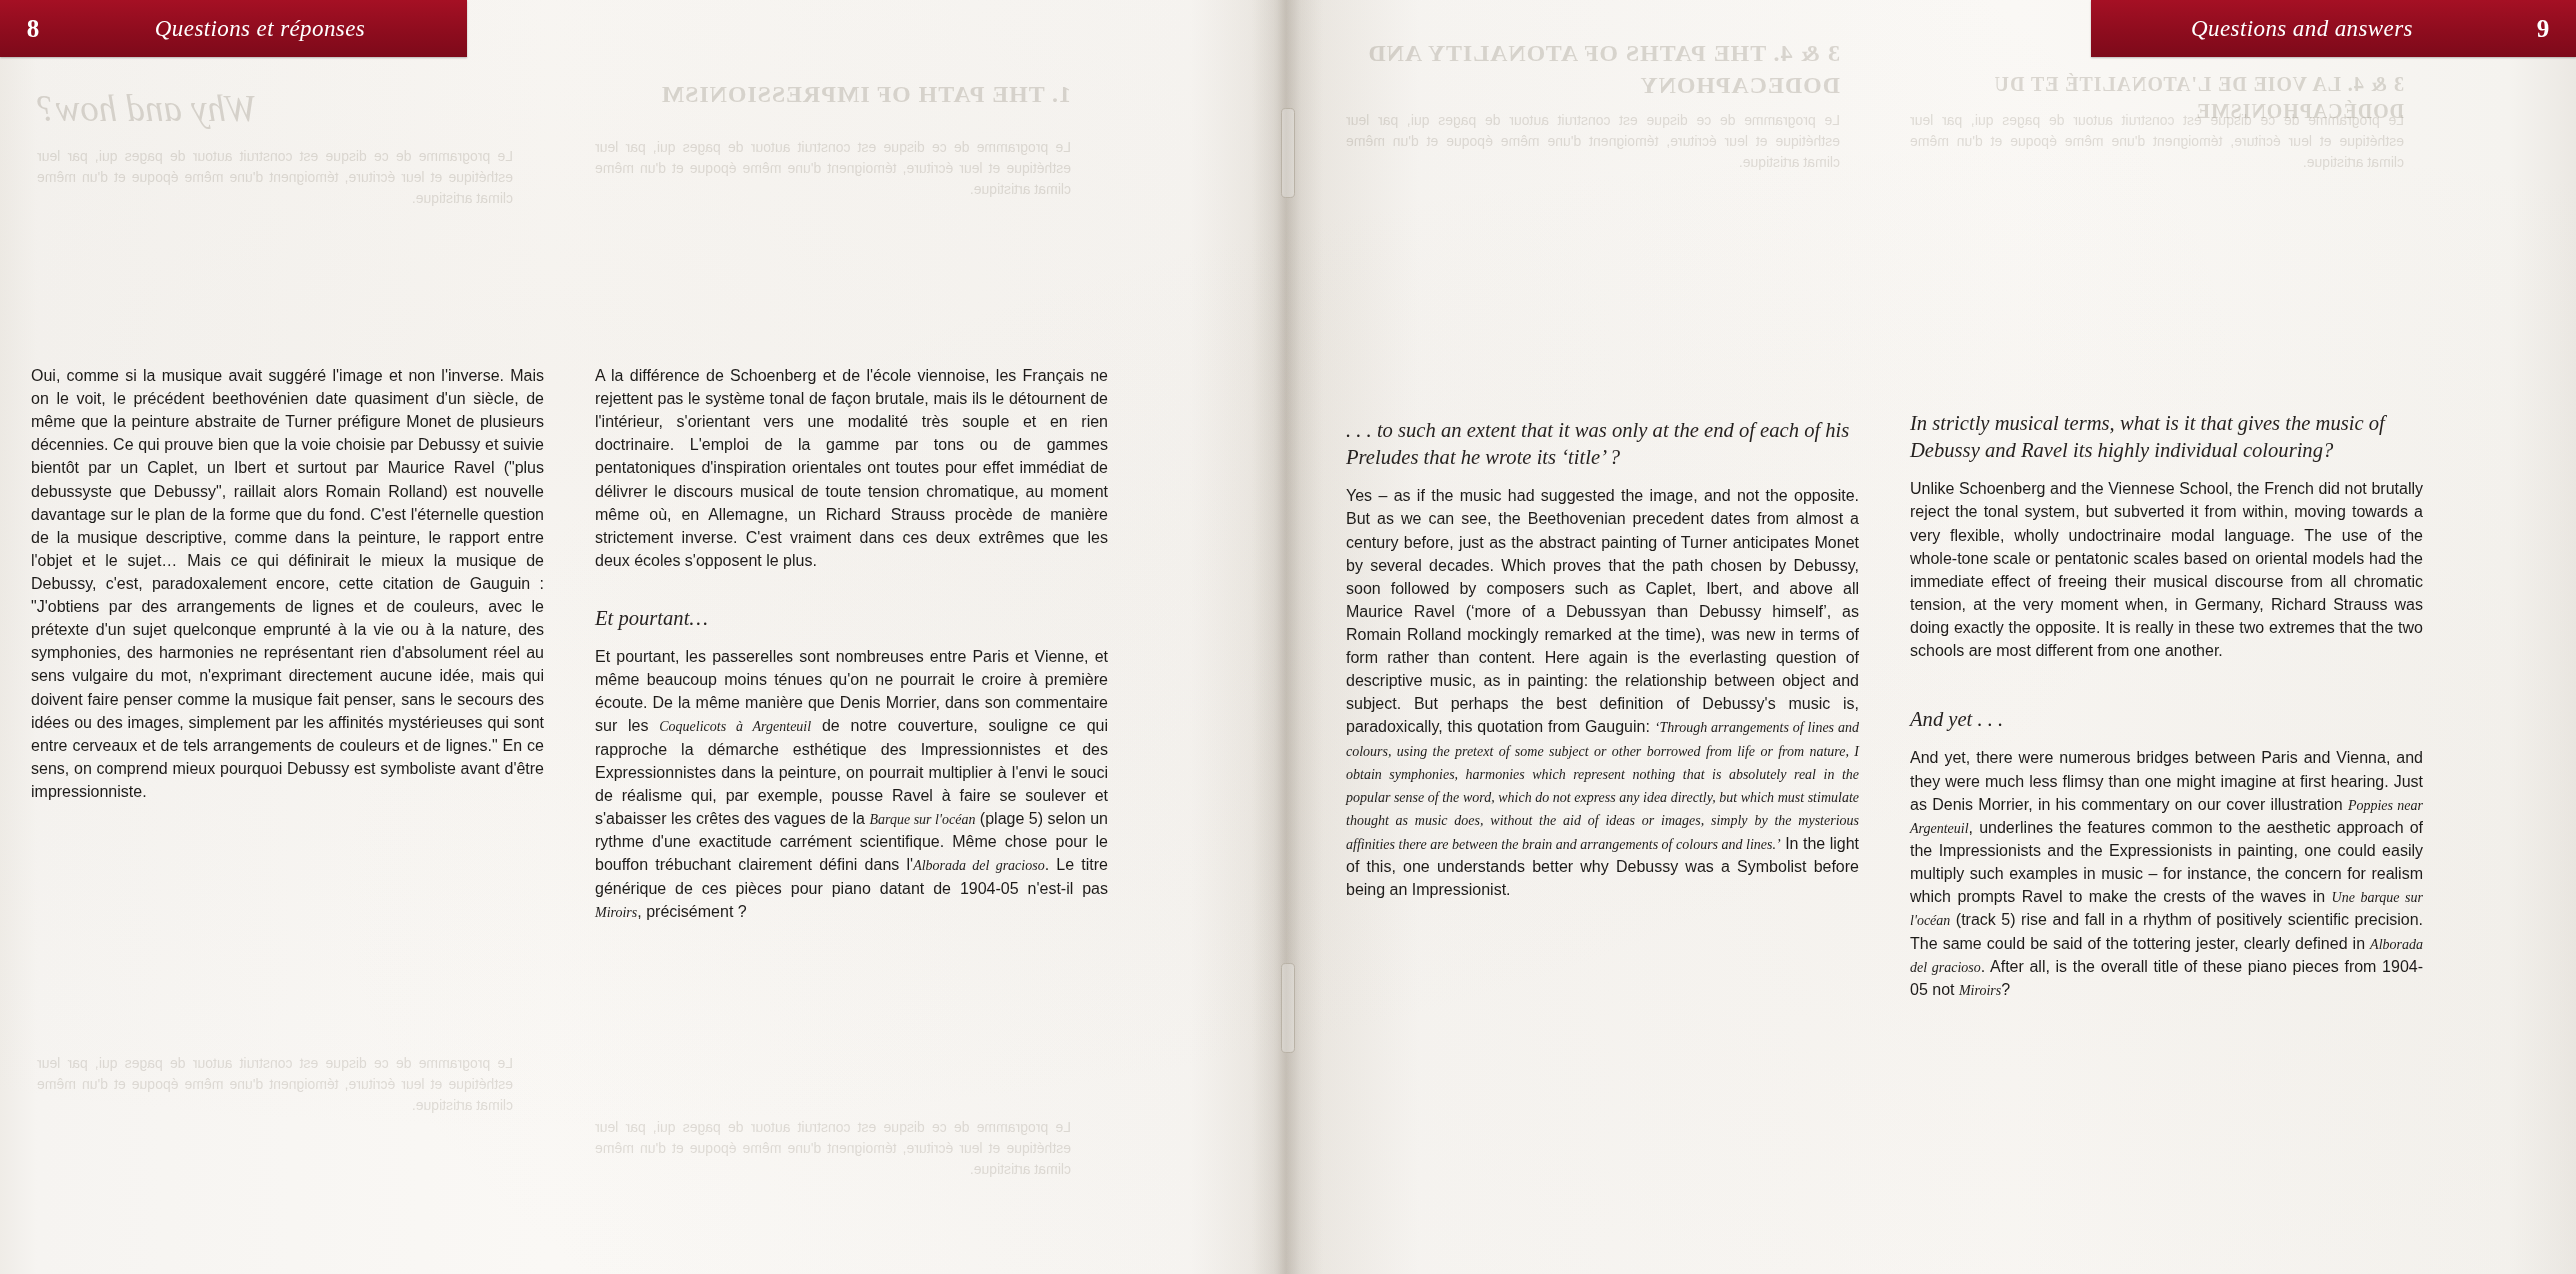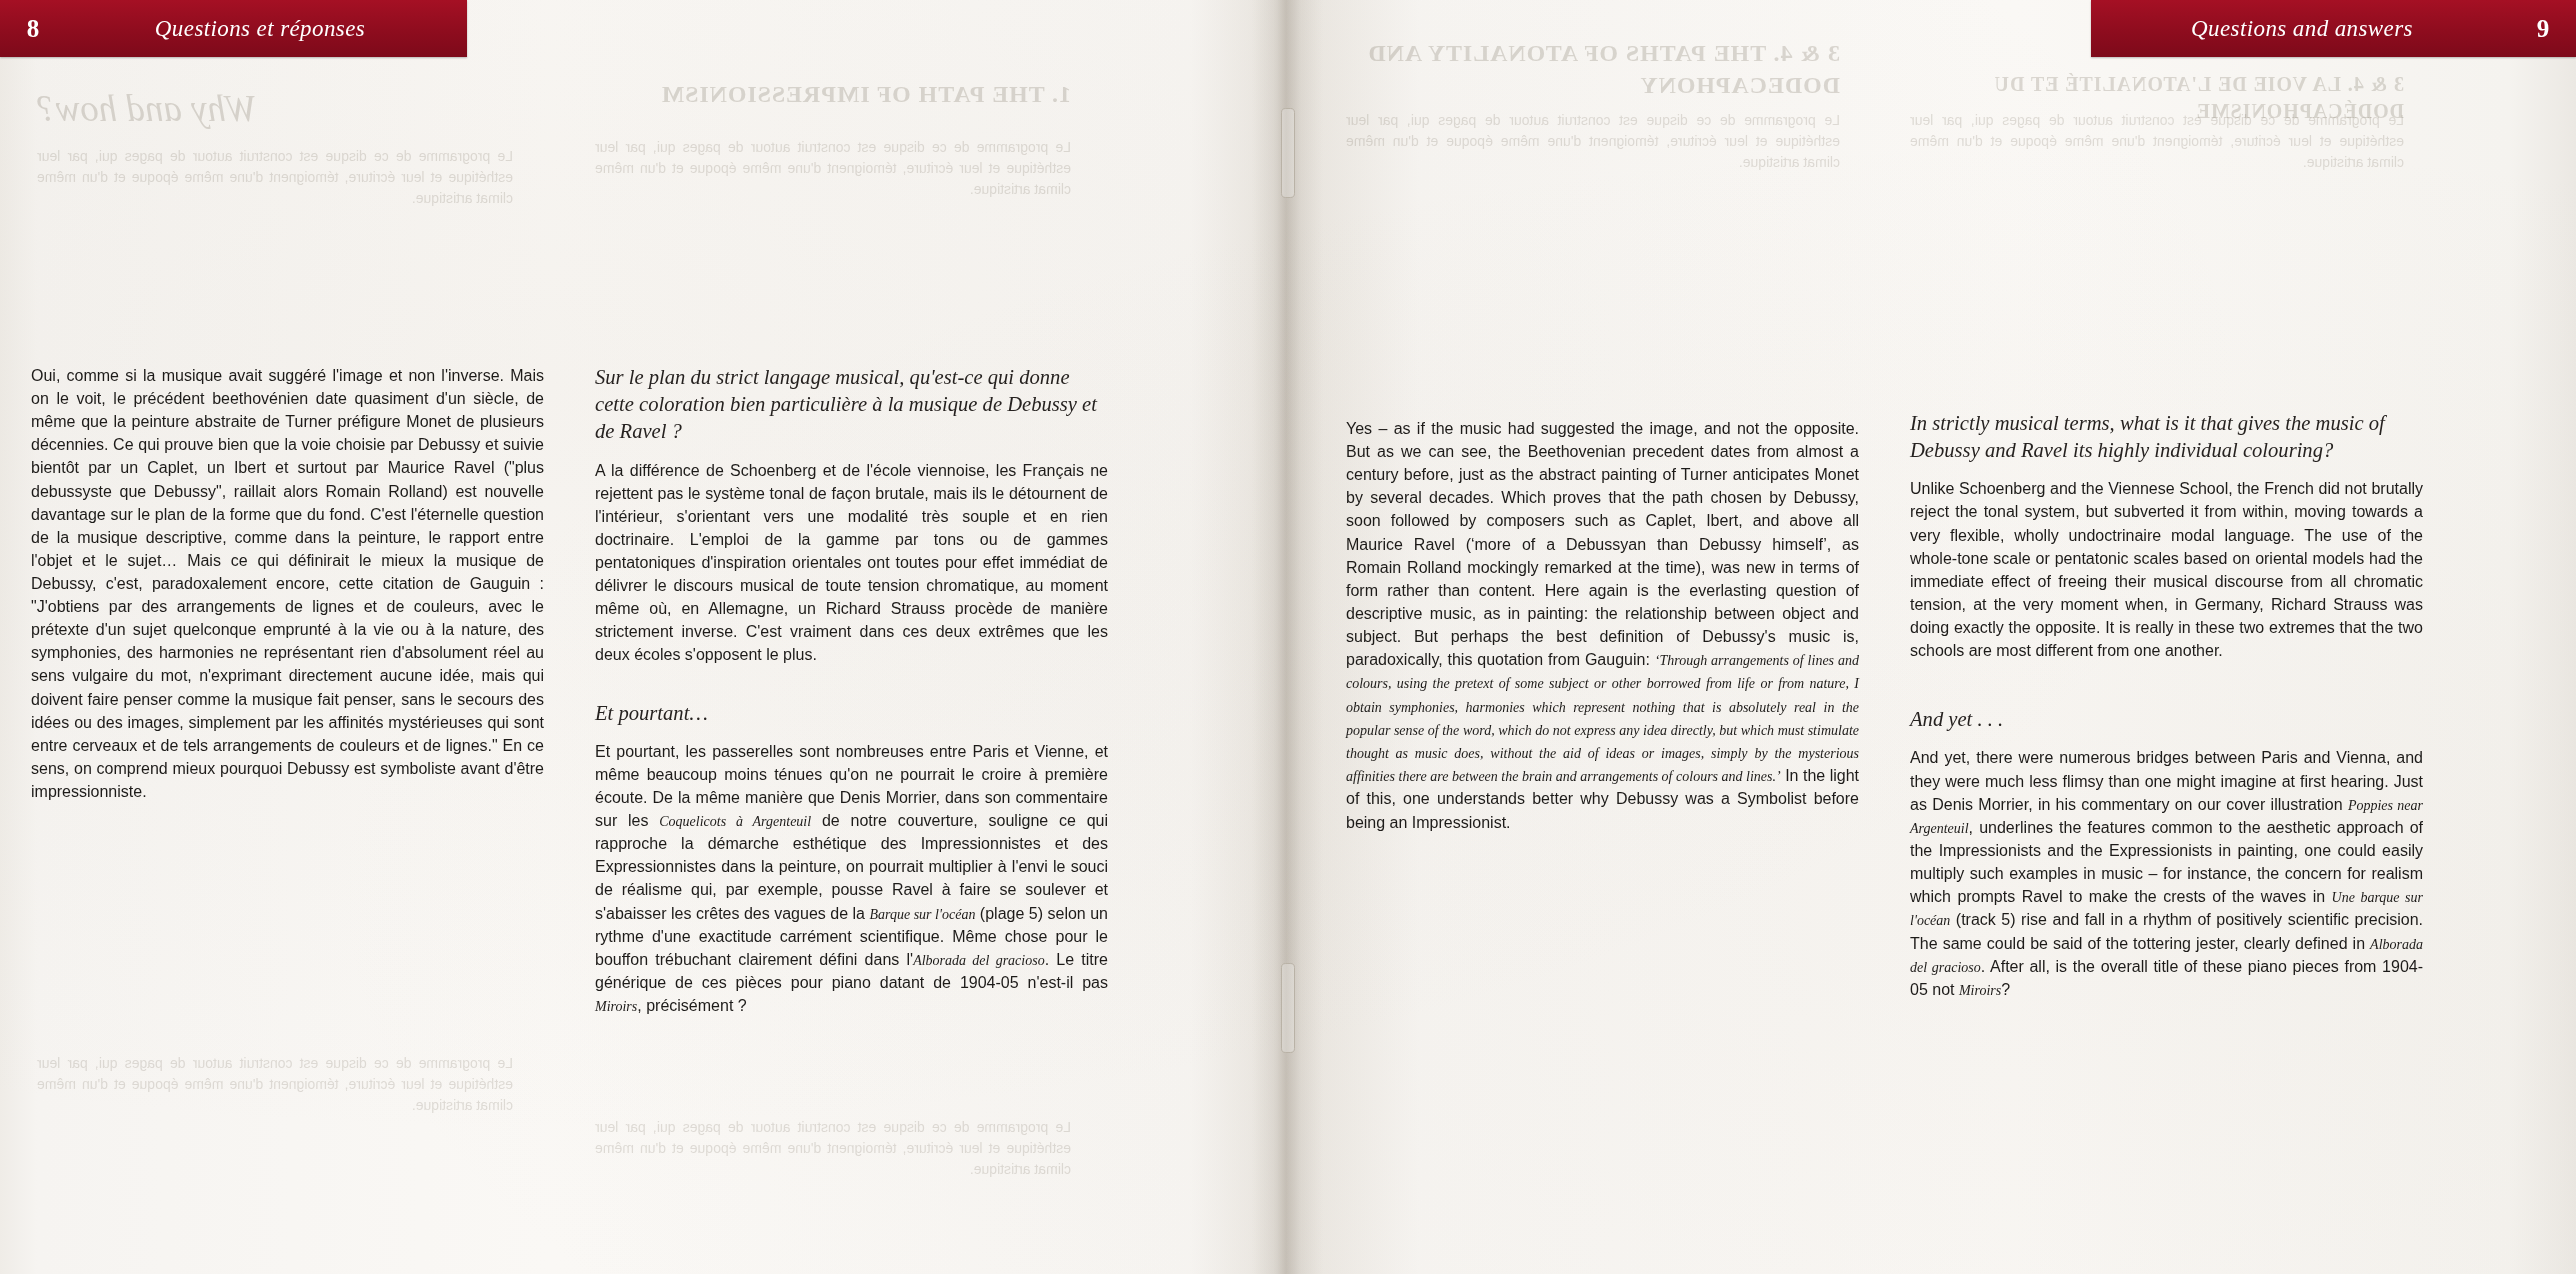--- a/index.html
+++ b/index.html
@@ -195,29 +195,29 @@
   <div class="staple s2"></div>
 
   <div class="col col-1">
     <div class="blk" style="top:364px;">
       <p class="body">Oui, comme si la musique avait suggéré l'image et non l'inverse. Mais on le voit, le précédent beethovénien date quasiment d'un siècle, de même que la peinture abstraite de Turner préfigure Monet de plusieurs décennies. Ce qui prouve bien que la voie choisie par Debussy et suivie bientôt par un Caplet, un Ibert et surtout par Maurice Ravel ("plus debussyste que Debussy", raillait alors Romain Rolland) est nouvelle davantage sur le plan de la forme que du fond. C'est l'éternelle question de la musique descriptive, comme dans la peinture, le rapport entre l'objet et le sujet… Mais ce qui définirait le mieux la musique de Debussy, c'est, paradoxalement encore, cette citation de Gauguin : "J'obtiens par des arrangements de lignes et de couleurs, avec le prétexte d'un sujet quelconque emprunté à la vie ou à la nature, des symphonies, des harmonies ne représentant rien d'absolument réel au sens vulgaire du mot, n'exprimant directement aucune idée, mais qui doivent faire penser comme la musique fait penser, sans le secours des idées ou des images, simplement par les affinités mystérieuses qui sont entre cerveaux et de tels arrangements de couleurs et de lignes." En ce sens, on comprend mieux pourquoi Debussy est symboliste avant d'être impressionniste.</p>
     </div>
   </div>
 
   <div class="col col-2">
     <div class="blk" style="top:364px;">
-      <p class="lead">Sur le plan du strict langage musical, qu'est-ce qui donne cette coloration bien particulière à la musique de Debussy et de Ravel ?</p>
       <p class="body">A la différence de Schoenberg et de l'école viennoise, les Français ne rejettent pas le système tonal de façon brutale, mais ils le détournent de l'intérieur, s'orientant vers une modalité très souple et en rien doctrinaire. L'emploi de la gamme par tons ou de gammes pentatoniques d'inspiration orientales ont toutes pour effet immédiat de délivrer le discours musical de toute tension chromatique, au moment même où, en Allemagne, un Richard Strauss procède de manière strictement inverse. C'est vraiment dans ces deux extrêmes que les deux écoles s'opposent le plus.</p>
       <p class="lead" style="margin-top:33px;">Et pourtant…</p>
       <p class="body"><span>Et pourtant, les passerelles sont nombreuses entre Paris et Vienne, et même beaucoup moins ténues qu'on ne pourrait le croire à première écoute. De la même manière que Denis Morrier, dans son commentaire sur les </span><i class="ser-it">Coquelicots à Argenteuil</i><span> de notre couverture, souligne ce qui rapproche la démarche esthétique des Impressionnistes et des Expressionnistes dans la peinture, on pourrait multiplier à l'envi le souci de réalisme qui, par exemple, pousse Ravel à faire se soulever et s'abaisser les crêtes des vagues de la </span><i class="ser-it">Barque sur l'océan</i><span> (plage 5) selon un rythme d'une exactitude carrément scientifique. Même chose pour le bouffon trébuchant clairement défini dans l'</span><i class="ser-it">Alborada del gracioso</i><span>. Le titre générique de ces pièces pour piano datant de 1904-05 n'est-il pas </span><i class="ser-it">Miroirs</i><span>, précisément ?</span></p>
     </div>
   </div>
 
   <div class="col col-3">
     <div class="blk" style="top:417px;">
+      <p class="lead">. . . to such an extent that it was only at the end of each of his Preludes that he wrote its ‘title’ ?</p>
       <p class="body"><span>Yes – as if the music had suggested the image, and not the opposite. But as we can see, the Beethovenian precedent dates from almost a century before, just as the abstract painting of Turner anticipates Monet by several decades. Which proves that the path chosen by Debussy, soon followed by composers such as Caplet, Ibert, and above all Maurice Ravel (‘more of a Debussyan than Debussy himself’, as Romain Rolland mockingly remarked at the time), was new in terms of form rather than content. Here again is the everlasting question of descriptive music, as in painting: the relationship between object and subject. But perhaps the best definition of Debussy's music is, paradoxically, this quotation from Gauguin: </span><i class="ser-it">‘Through arrangements of lines and colours, using the pretext of some subject or other borrowed from life or from nature, I obtain symphonies, harmonies which represent nothing that is absolutely real in the popular sense of the word, which do not express any idea directly, but which must stimulate thought as music does, without the aid of ideas or images, simply by the mysterious affinities there are between the brain and arrangements of colours and lines.’</i><span> In the light of this, one understands better why Debussy was a Symbolist before being an Impressionist.</span></p>
     </div>
   </div>
 
   <div class="col col-4">
     <div class="blk" style="top:410px;">
       <p class="lead">In strictly musical terms, what is it that gives the music of Debussy and Ravel its highly individual colouring?</p>
       <p class="body">Unlike Schoenberg and the Viennese School, the French did not brutally reject the tonal system, but subverted it from within, moving towards a very flexible, wholly undoctrinaire modal language. The use of the whole-tone scale or pentatonic scales based on oriental models had the immediate effect of freeing their musical discourse from all chromatic tension, at the very moment when, in Germany, Richard Strauss was doing exactly the opposite. It is really in these two extremes that the two schools are most different from one another.</p>
       <p class="lead" style="margin-top:44px;">And yet . . .</p>
       <p class="body"><span>And yet, there were numerous bridges between Paris and Vienna, and they were much less flimsy than one might imagine at first hearing. Just as Denis Morrier, in his commentary on our cover illustration </span><i class="ser-it">Poppies near Argenteuil</i><span>, underlines the features common to the aesthetic approach of the Impressionists and the Expressionists in painting, one could easily multiply such examples in music – for instance, the concern for realism which prompts Ravel to make the crests of the waves in </span><i class="ser-it">Une barque sur l'océan</i><span> (track 5) rise and fall in a rhythm of positively scientific precision. The same could be said of the tottering jester, clearly defined in </span><i class="ser-it">Alborada del gracioso</i><span>. After all, is the overall title of these piano pieces from 1904-05 not </span><i class="ser-it">Miroirs</i><span>?</span></p>

